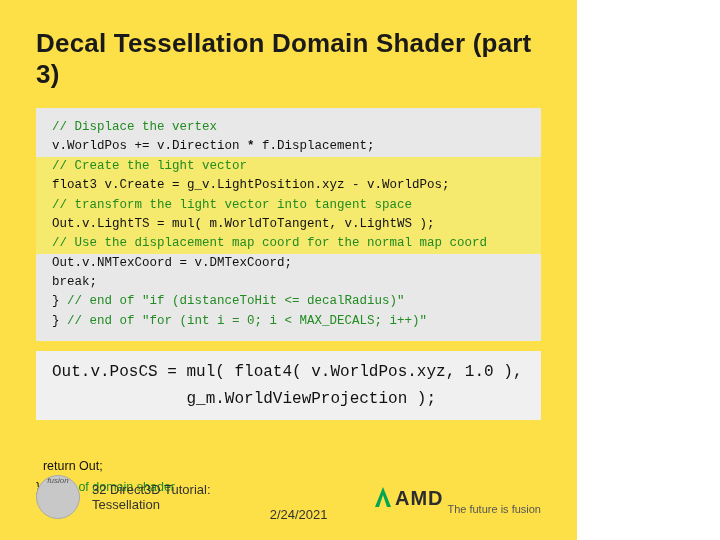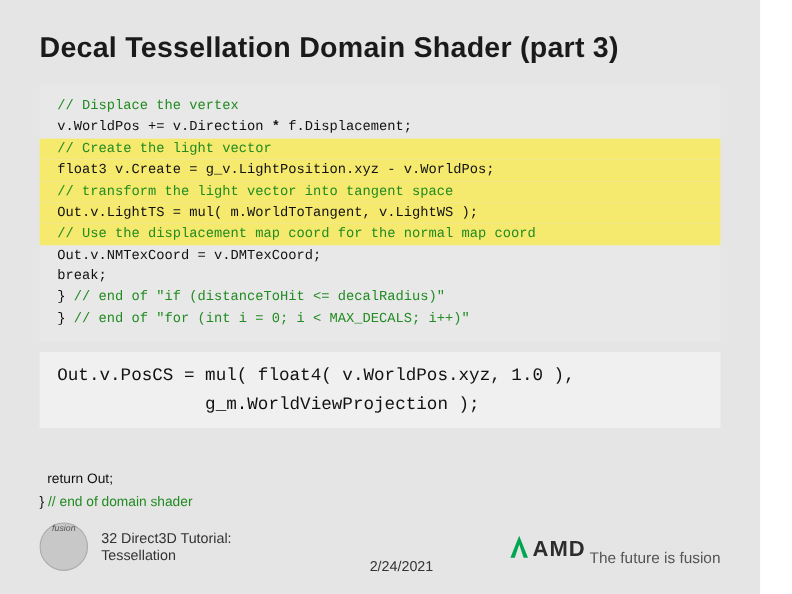--- a/index.html
+++ b/index.html
@@ -6,23 +6,23 @@
 
     body {
       width: 720px;
       height: 540px;
       background: #ffffff;
       font-family: Arial, Helvetica, sans-serif;
       overflow: hidden;
     }
 
     .slide {
-      width: 691px;
+      width: 577px;
       height: 540px;
-      background: #e5e5e5;
+      background: #fde047;
       position: relative;
       padding: 28px 36px 16px 36px;
     }
 
     .title {
       font-size: 26px;
       font-weight: bold;
       color: #1a1a1a;
       margin-bottom: 18px;
       letter-spacing: 0.2px;
@@ -166,17 +166,17 @@
     <div class="amd-logo">
       <div class="amd-logo-svg">
 
         <svg width="80" height="36" viewBox="0 0 80 36">
 
           <polygon points="8,28 16,8 24,28 20,28 16,16 12,28" fill="#00a651"></polygon>
 
           <text x="28" y="26" font-family="Arial Black, Arial" font-size="20" font-weight="900" fill="#2d2d2d" letter-spacing="1">AMD</text>
         </svg>
       </div>
-      <div style="font-size:14px; color:#555; text-align:center; margin-top:-2px;">The future is fusion</div>
+      <div style="font-size:11px; color:#555; text-align:center; margin-top:-2px;">The future is fusion</div>
     </div>
   </div>
 
 </div>
 
 </body></html>

